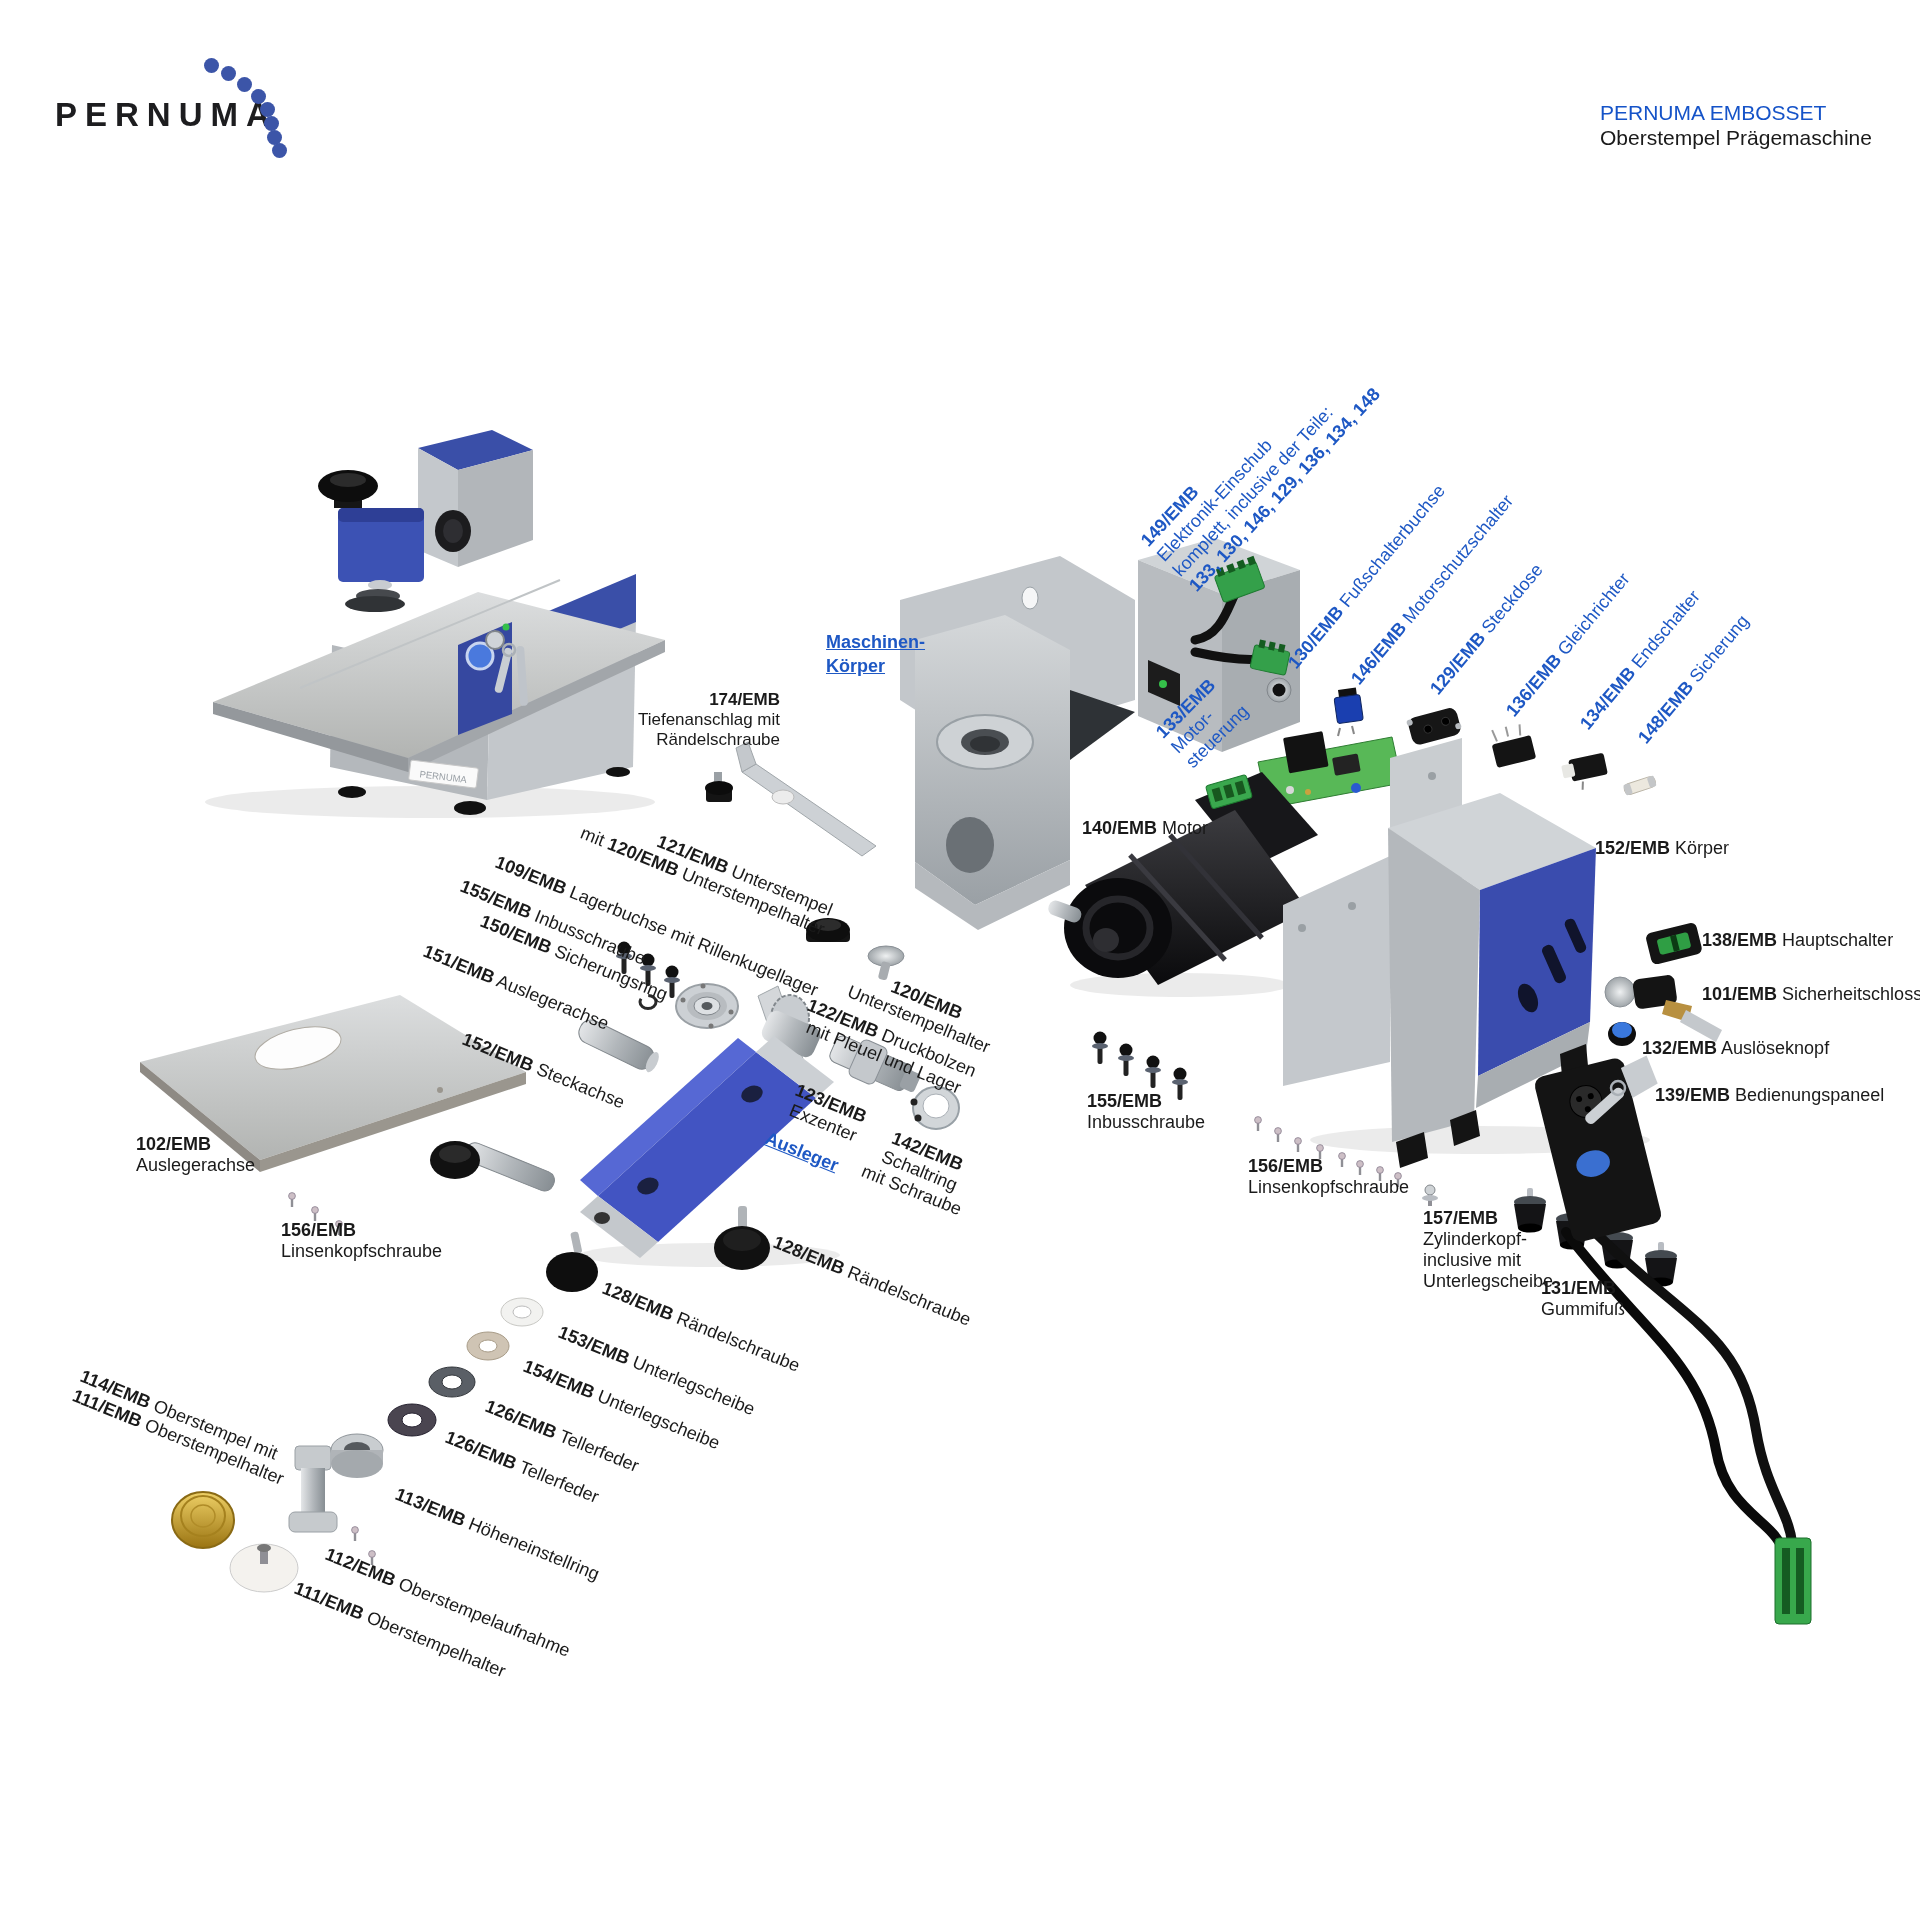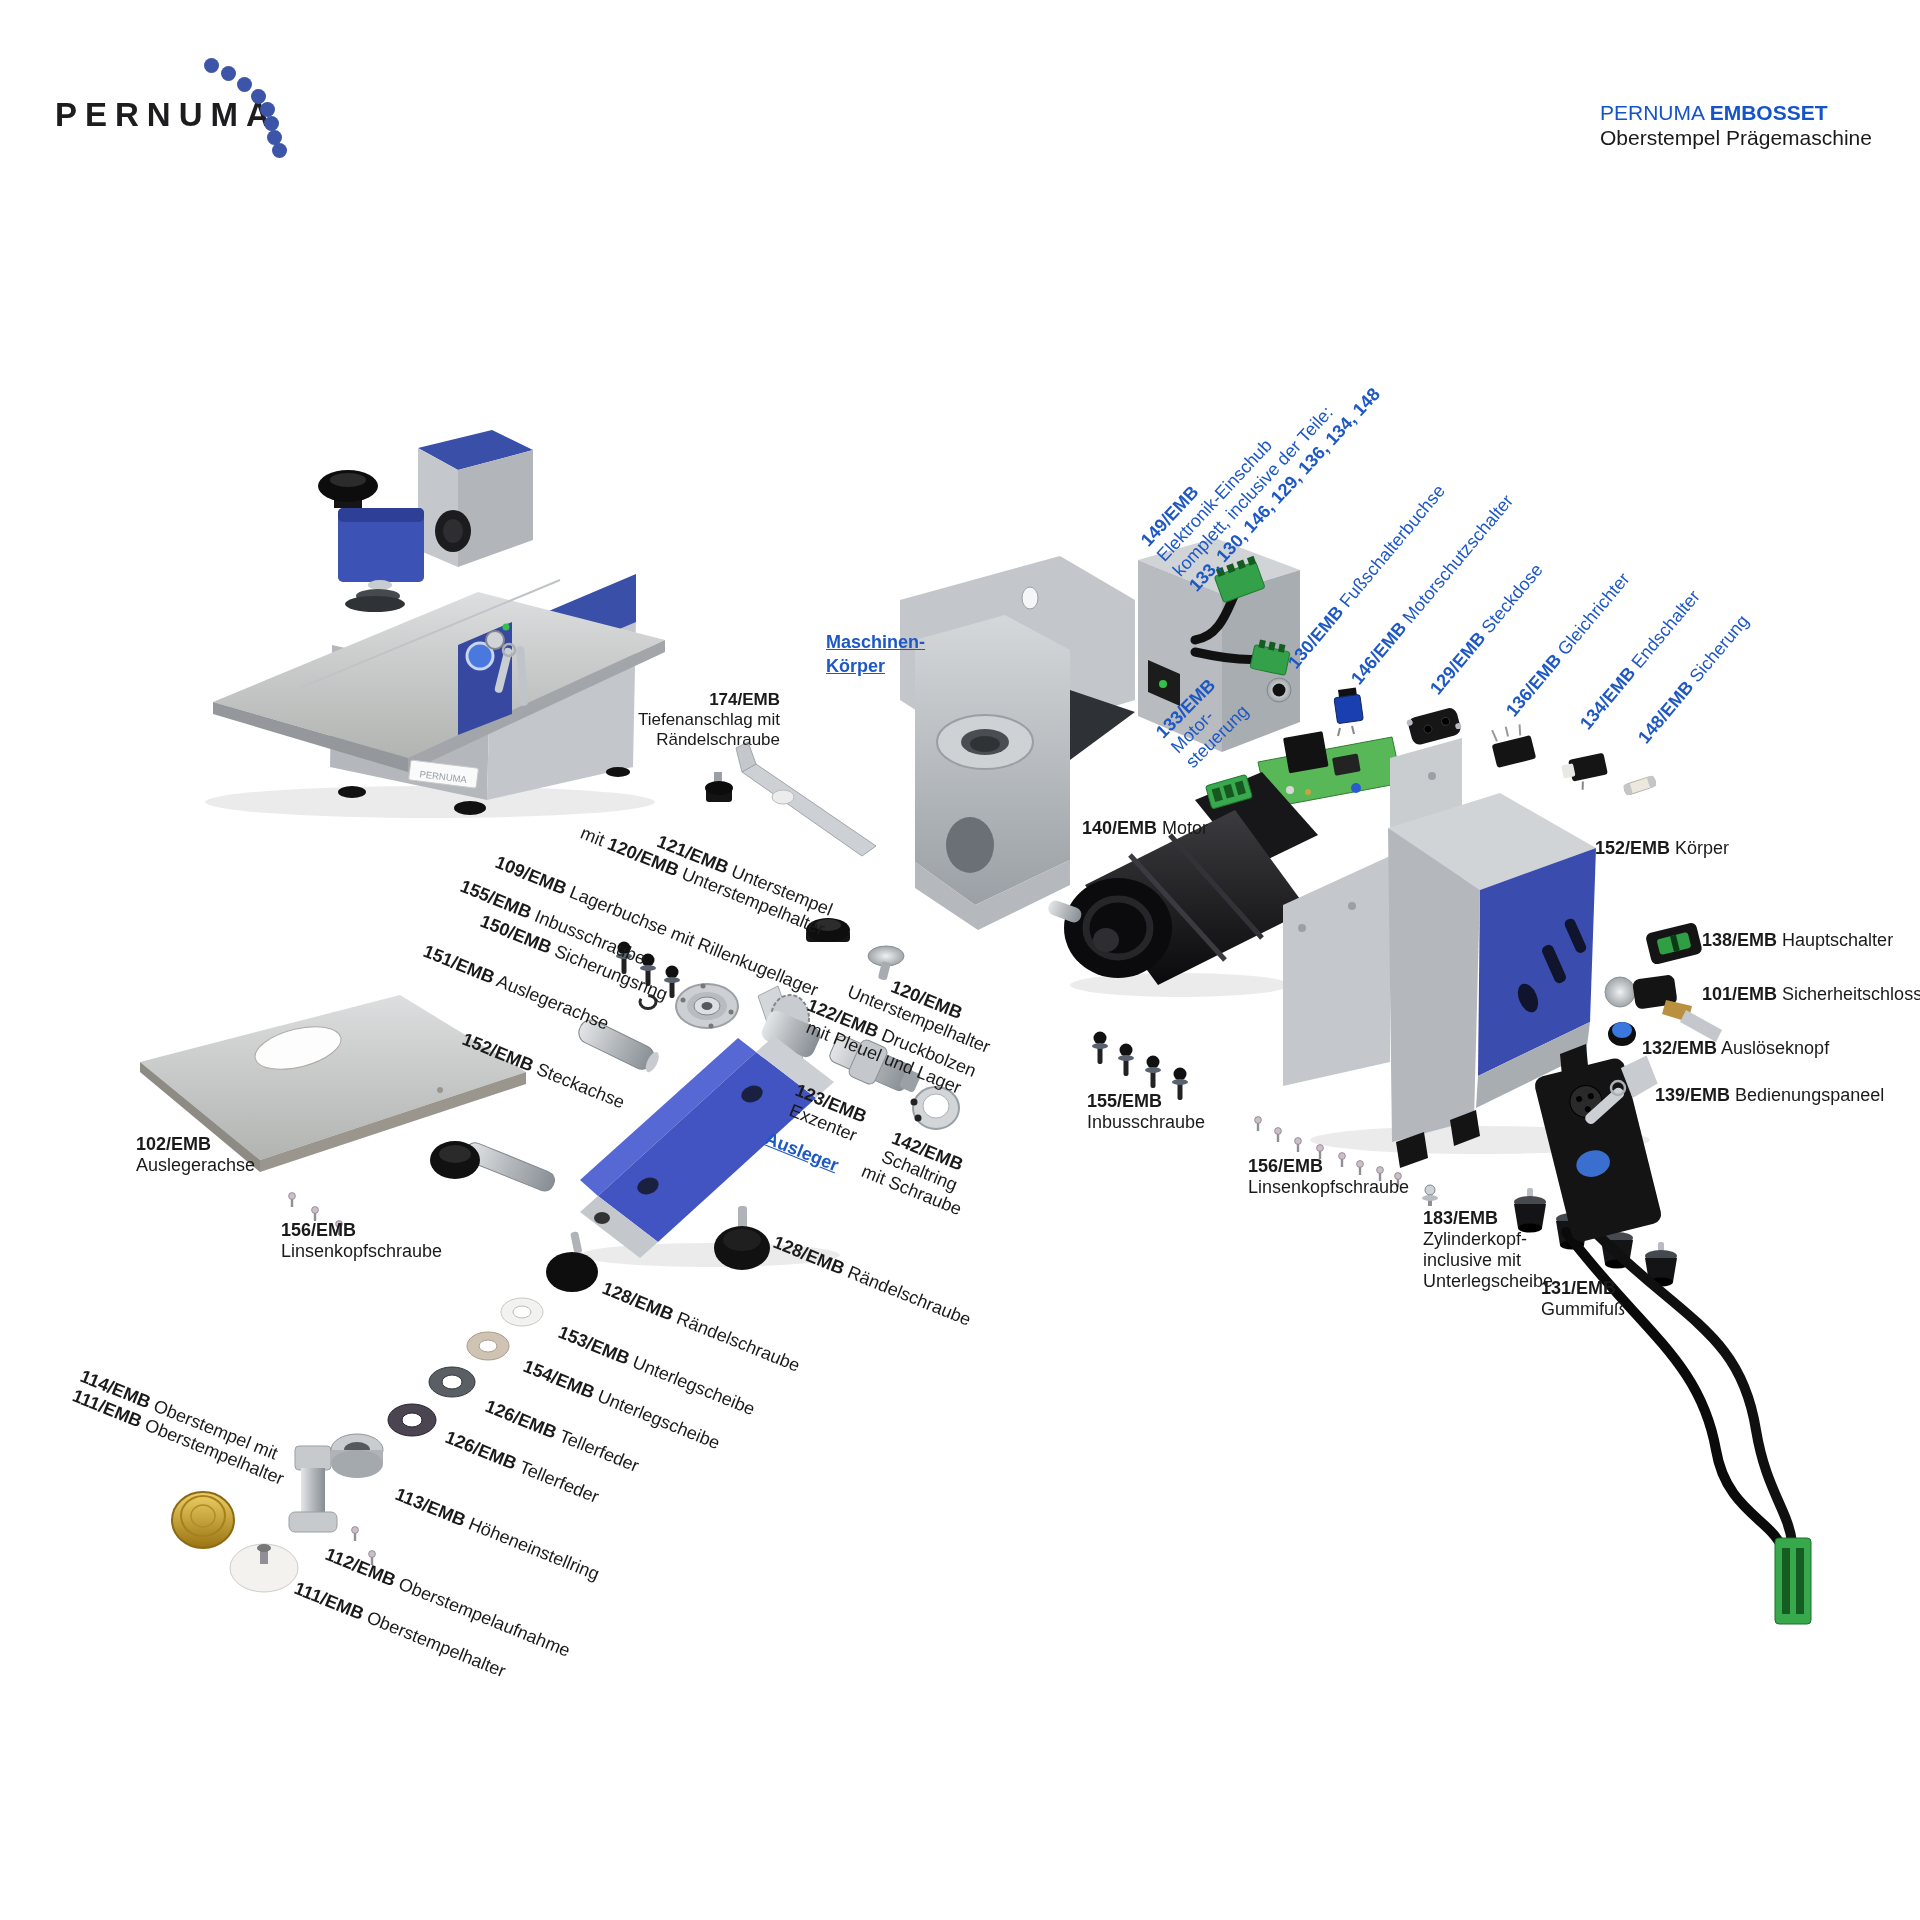--- a/index.html
+++ b/index.html
@@ -14,21 +14,21 @@
   .rb45{transform:rotate(-45deg);transform-origin:0 0;color:#1e58c4;}
   .rb47{transform:rotate(-47deg);transform-origin:0 0;color:#1e58c4;}
   .link{color:#1e58c4;font-weight:bold;text-decoration:underline;}
   .ctr{text-align:center;}
   .rgt{text-align:right;}
   .logo-text{position:absolute;left:55px;top:96px;font-size:33px;font-weight:bold;
              letter-spacing:8px;color:#1d1d1f;}
   .dot{position:absolute;width:15px;height:15px;border-radius:50%;background:#3c55a8;}
   .title{position:absolute;left:1600px;top:100px;font-size:21px;line-height:25px;}
   .title .l1{color:#1553c8;}
-  .title .l1 b{font-weight:bold;}
+  .title .l1 b{font-weight:normal;}
 </style>
 </head>
 <body>
 
 <svg width="1920" height="1920" viewBox="0 0 1920 1920">
   <defs>
     <linearGradient id="gm" x1="0" y1="0" x2="0" y2="1">
         <stop offset="0" stop-color="#d5d8da"></stop>
         <stop offset="1" stop-color="#9aa0a5"></stop>
       </linearGradient>
@@ -487,21 +487,21 @@
 </div>
 <div class="lbl" style="left:1087px;top:1091px">
   <div><b>155/EMB</b></div>
   <div>Inbusschraube</div>
 </div>
 <div class="lbl" style="left:1248px;top:1156px">
   <div><b>156/EMB</b></div>
   <div>Linsenkopfschraube</div>
 </div>
 <div class="lbl" style="left:1423px;top:1208px">
-  <div><b>183/EMB</b></div>
+  <div><b>157/EMB</b></div>
   <div>Zylinderkopf-</div>
   <div>inclusive mit</div>
   <div>Unterlegscheibe</div>
 </div>
 <div class="lbl" style="left:1541px;top:1278px">
   <div><b>131/EMB</b></div>
   <div>Gummifuß</div>
 </div>
 
 <div class="lbl rk rgt" style="left:585px;top:800px;width:270px">

